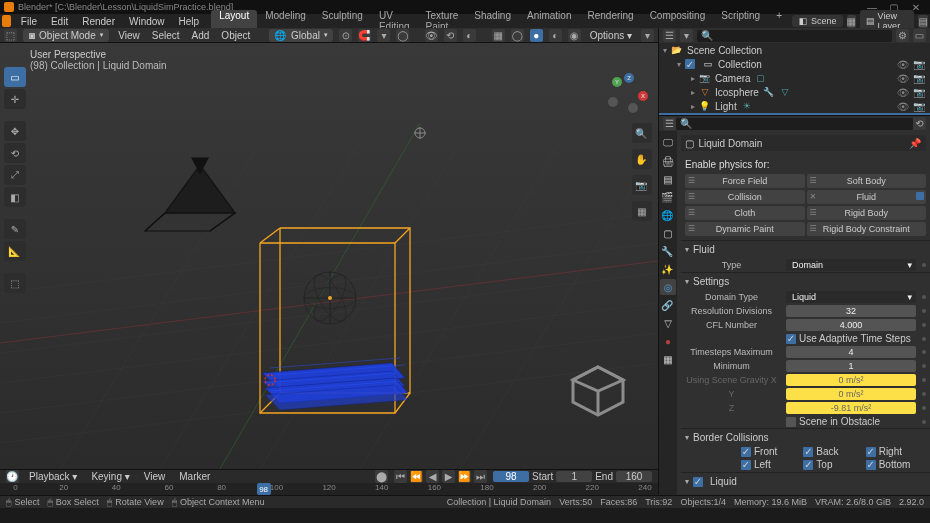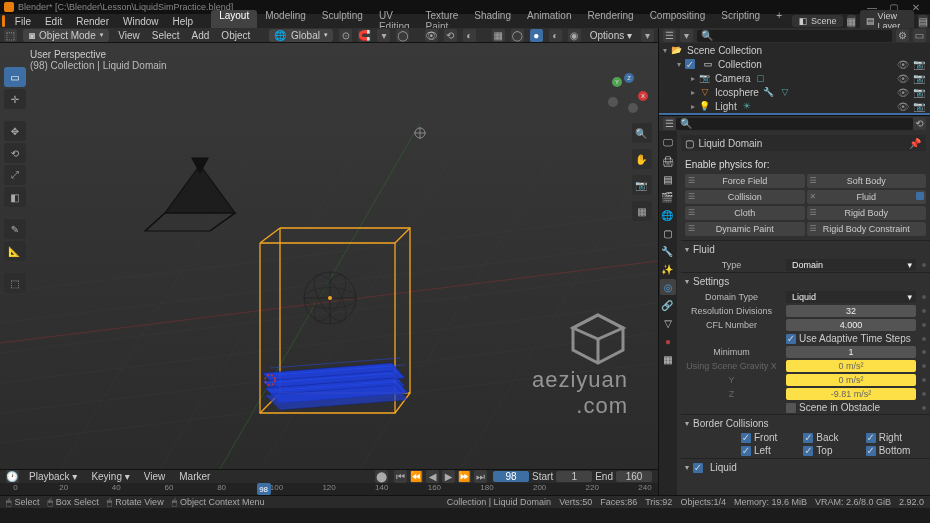--- a/index.html
+++ b/index.html
@@ -10,21 +10,21 @@
   .titlebar-left { display: flex; align-items: center; gap: 4px; }
   .titlebar-logo { width: 10px; height: 10px; background: #e87d0d; border-radius: 2px; }
   .titlebar-title { color: #888; font-size: 9px; }
   .win-controls { display: flex; gap: 2px; }
   .win-btn { width: 20px; height: 12px; display:flex;align-items:center;justify-content:center;color:#888;}
   
   
   .topmenu { height: 14px; background: #232323; display: flex; align-items: center; padding: 0 2px; gap: 2px; }
   .topmenu .mlogo { width: 12px; height: 12px; background: #e87d0d; border-radius: 2px; margin-right:2px;}
   .topmenu-item { color: #ccc; padding: 0 6px; font-size: 10px; }
-  .workspace-tabs { display: flex; margin-left: 10px; }
+  .workspace-tabs { display: flex; margin-left: 4px; }
   .ws-tab { padding: 0 8px; color: #aaa; font-size: 10px; border-radius: 3px 3px 0 0; }
   .ws-tab.active { background: #424242; color: #fff; }
   .topmenu-right { margin-left: auto; display: flex; align-items: center; gap: 4px; }
   .top-field { background: #333; border-radius: 3px; padding: 1px 6px; font-size: 9px; color: #ccc; display:flex;align-items:center;gap:3px; }
   .icon-mini { width:10px;height:10px;display:inline-flex;align-items:center;justify-content:center; }
 
   
   .viewport-header { height: 15px; background: #2f2f2f; display: flex; align-items: center; padding: 0 4px; gap: 6px; border-bottom: 1px solid #111; }
   .hdr-item { color: #ccc; font-size: 10px; padding:0 3px; }
   .dropdown-pill { background: #424242; padding: 1px 6px; border-radius: 3px; display:flex;align-items:center;gap:4px; }
@@ -319,21 +319,20 @@
       </div>
 
       <div class="watermark">
         <div class="hex">
           <svg viewBox="0 0 60 52">
               <polygon points="30,2 55,15 55,37 30,50 5,37 5,15" fill="none" stroke="#ccc" stroke-width="3"></polygon>
               <polygon points="30,2 55,15 30,26 5,15" fill="none" stroke="#ccc" stroke-width="3"></polygon>
               <line x1="30" y1="26" x2="30" y2="50" stroke="#ccc" stroke-width="3"></line>
             </svg>
         </div>
-        <div class="wmtext"><span>aeziyuan</span><br><span style="float:right">.com</span></div>
       </div>
     </div>
 
     <div class="timeline-area">
       <div class="timeline-header">
         <span class="hdr-ico">🕐</span>
         <span class="tl-btn"><span>Playback</span> ▾</span>
         <span class="tl-btn"><span>Keying</span> ▾</span>
         <span class="tl-btn">View</span>
         <span class="tl-btn">Marker</span>
@@ -527,20 +526,25 @@
             <span class="field-label">CFL Number</span>
             <span class="field-val">4.000</span>
             <span class="dot"></span>
           </div>
         <div class="field-row">
             <span class="field-label"></span>
             <span style="width:130px;display:flex;align-items:center">
               <span class="check">✓</span>
               <span>Use Adaptive Time Steps</span>
             </span>
+            <span class="dot"></span>
+          </div>
+        <div class="field-row">
+            <span class="field-label">Timesteps Maximum</span>
+            <span class="field-val">4</span>
             <span class="dot"></span>
           </div>
         <div class="field-row">
             <span class="field-label">Minimum</span>
             <span class="field-val">1</span>
             <span class="dot"></span>
           </div>
         <div class="field-row">
             <span class="field-label" style="color:#666">Using Scene Gravity X</span>
             <span class="field-val disabled">0 m/s²</span>

